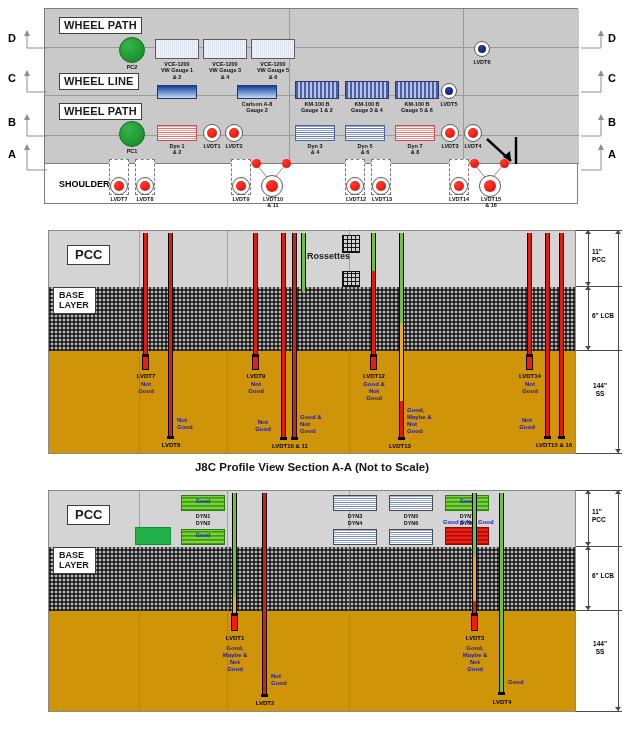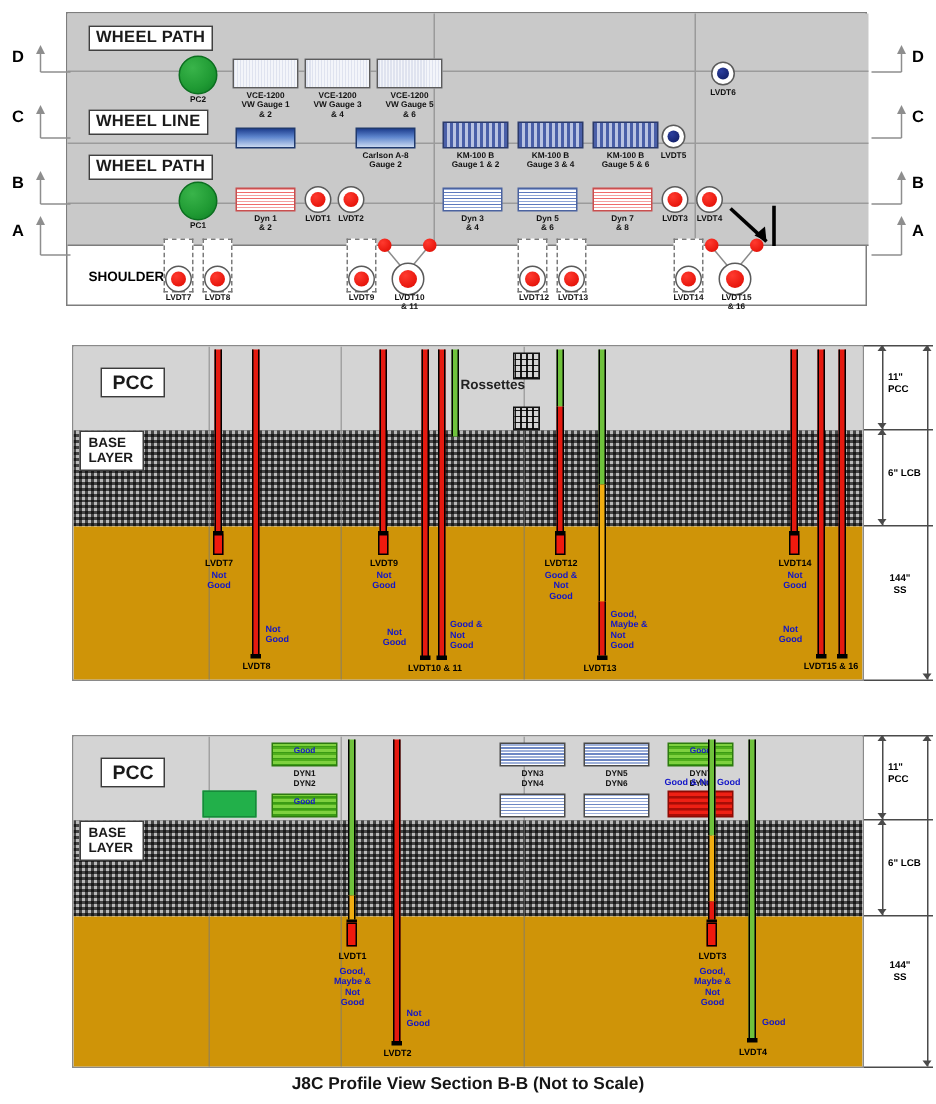--- a/index.html
+++ b/index.html
@@ -529,20 +529,21 @@
 
     <div class="dimline" style="left:42px; top:0; height:223px;"></div>
     <div class="arrowup" style="left:39px; top:0;"></div>
     <div class="arrowdn" style="left:39px; top:219px;"></div>
     <div class="dimtxt" style="left:8px; top:152px; width:32px;">
       <span>144"</span><br>
       <span>SS</span>
     </div>
   </div>
 
+  <div class="fig-caption" style="left:0; top:461px;">J8C Profile View Section A-A (Not to Scale)</div>
 
   <div class="profile" style="left:48px; top:490px; width:528px; height:222px;">
     <div class="pcc-layer" style="top:0; height:56px;"></div>
     <div class="lcb-layer" style="top:56px; height:64px;"></div>
     <div class="ss-layer" style="top:120px; height:102px;"></div>
 
     <div class="vrule-prof" style="left:90px; top:0; height:222px;"></div>
     <div class="vrule-prof" style="left:178px; top:0; height:222px;"></div>
     <div class="vrule-prof" style="left:300px; top:0; height:222px;"></div>
 
@@ -657,15 +658,14 @@
 
     <div class="dimline" style="left:42px; top:0; height:221px;"></div>
     <div class="arrowup" style="left:39px; top:0;"></div>
     <div class="arrowdn" style="left:39px; top:217px;"></div>
     <div class="dimtxt" style="left:8px; top:150px; width:32px;">
       <span>144"</span><br>
       <span>SS</span>
     </div>
   </div>
 
-  <div class="fig-caption" style="left:0; top:717px;">J8C Profile View Section B-B (Not to Scale)</div>
 
 </div>
 
 </body></html>

